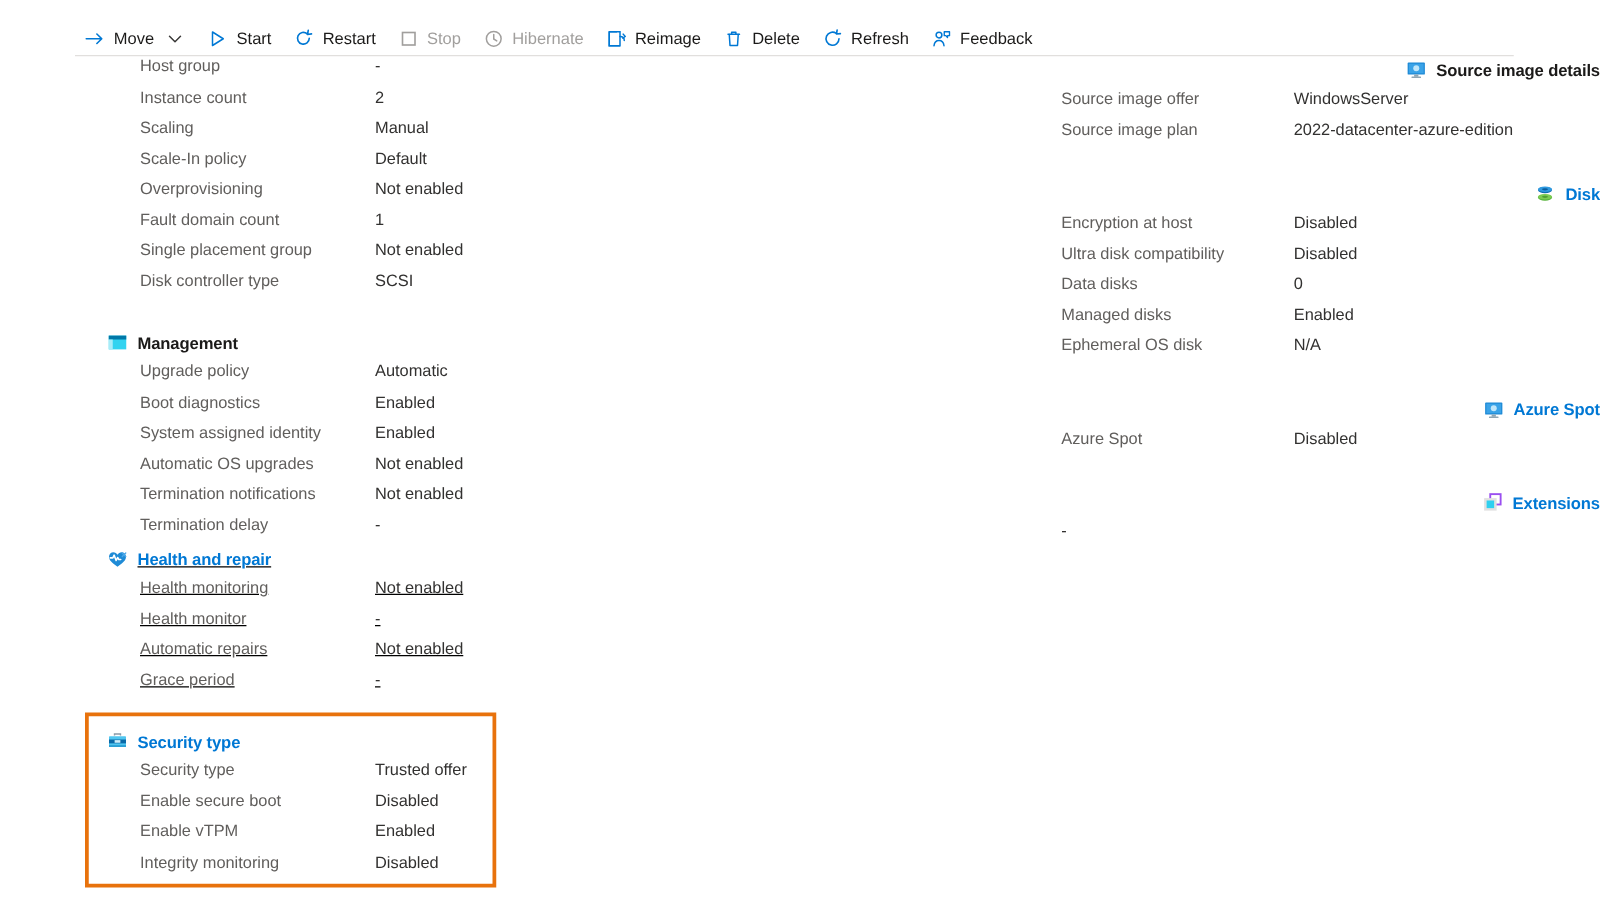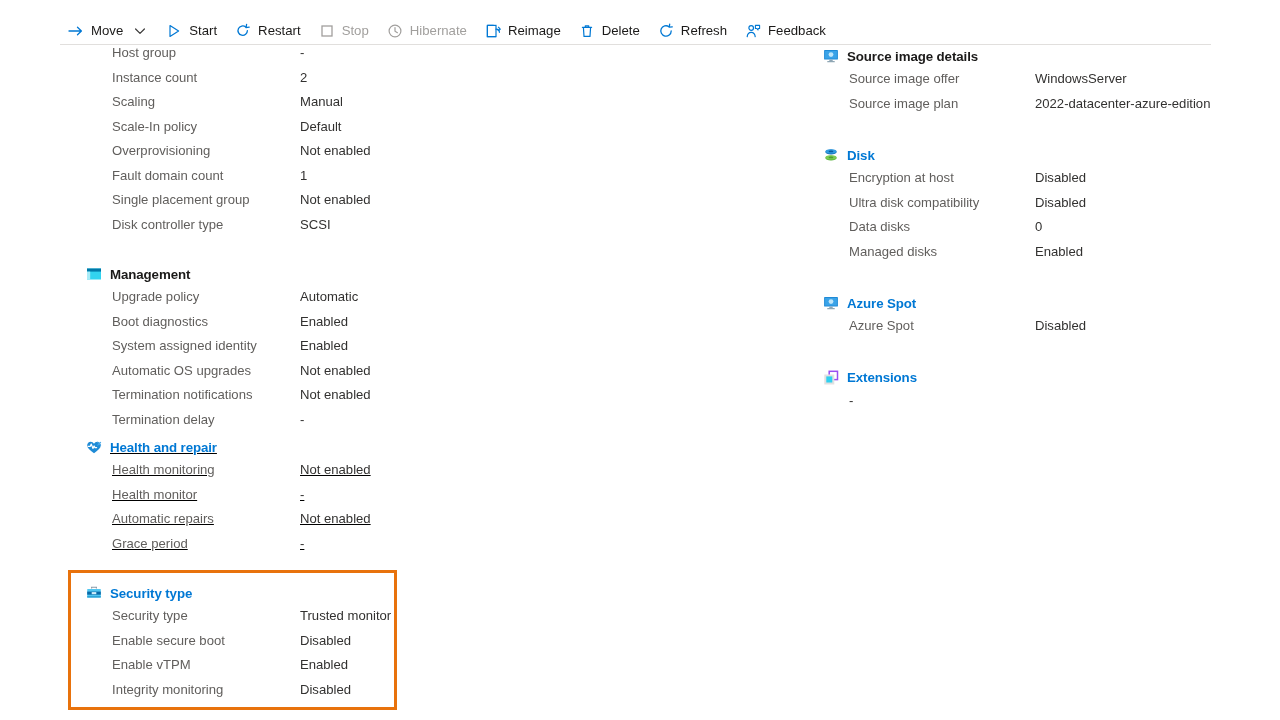--- a/index.html
+++ b/index.html
@@ -54,21 +54,21 @@
   .row .k { color: #605e5c; width: 188px; flex: 0 0 188px; }
   .row .v { color: #323130; }
   .rows { }
 
   
   .lc-pad { padding-left: 112px; }
   .lc-head-pad { padding-left: 86px; }
 
   
   .rc-pad { padding-left: 109px; }
-  .rc-head-pad { padding-left: 83px; }
+  .rc-head-pad { padding-left: 83px; justify-content: flex-end; }
   .rc-row .k { width: 186px; flex: 0 0 186px; }
 
   
   .highlight {
     position: absolute; left: 68px; top: 570px;
     width: 329px; height: 140px;
     border: 3px solid #e8720c;
     background: transparent;
     pointer-events: none;
   }
@@ -282,21 +282,21 @@
                 <rect x="1.2" y="6.6" width="13.6" height="3.1" fill="#0a6aa8"></rect>
                 <rect x="5.7" y="7.1" width="4.6" height="2.1" fill="#cfeefb"></rect>
                 <rect x="1.2" y="11.1" width="13.6" height="1.5" fill="#2a9fd4"></rect>
               </svg>
             </span>
             <span class="sec-title link">Security type</span>
           </div>
           <div class="lc-pad">
             <div class="row ">
               <span class="k">Security type</span>
-              <span class="v">Trusted monitor</span>
+              <span class="v">Trusted offer</span>
             </div>
             <div class="row ">
               <span class="k">Enable secure boot</span>
               <span class="v">Disabled</span>
             </div>
             <div class="row ">
               <span class="k">Enable vTPM</span>
               <span class="v">Enabled</span>
             </div>
             <div class="row ">
@@ -358,20 +358,24 @@
               <span class="v">Disabled</span>
             </div>
             <div class="row rc-row">
               <span class="k">Data disks</span>
               <span class="v">0</span>
             </div>
             <div class="row rc-row">
               <span class="k">Managed disks</span>
               <span class="v">Enabled</span>
             </div>
+            <div class="row rc-row">
+              <span class="k">Ephemeral OS disk</span>
+              <span class="v">N/A</span>
+            </div>
           </div>
         </div>
         <div class="section" style="margin-top: 24px;">
           <div class="sec-head rc-head-pad">
             <span style="display: flex;">
               <svg class="sec-ico" viewBox="0 0 16 16" xmlns="http://www.w3.org/2000/svg">
                 <rect x="1.1" y="2" width="13.8" height="9.6" rx="0.7" fill="#1e8ad6"></rect>
                 <rect x="2.1" y="3" width="11.8" height="7.6" fill="#3aa3e8"></rect>
                 <circle cx="8" cy="6.6" r="2.4" fill="#bfe6fa"></circle>
                 <rect x="6.3" y="11.6" width="3.4" height="1.8" fill="#8fa6b4"></rect>

